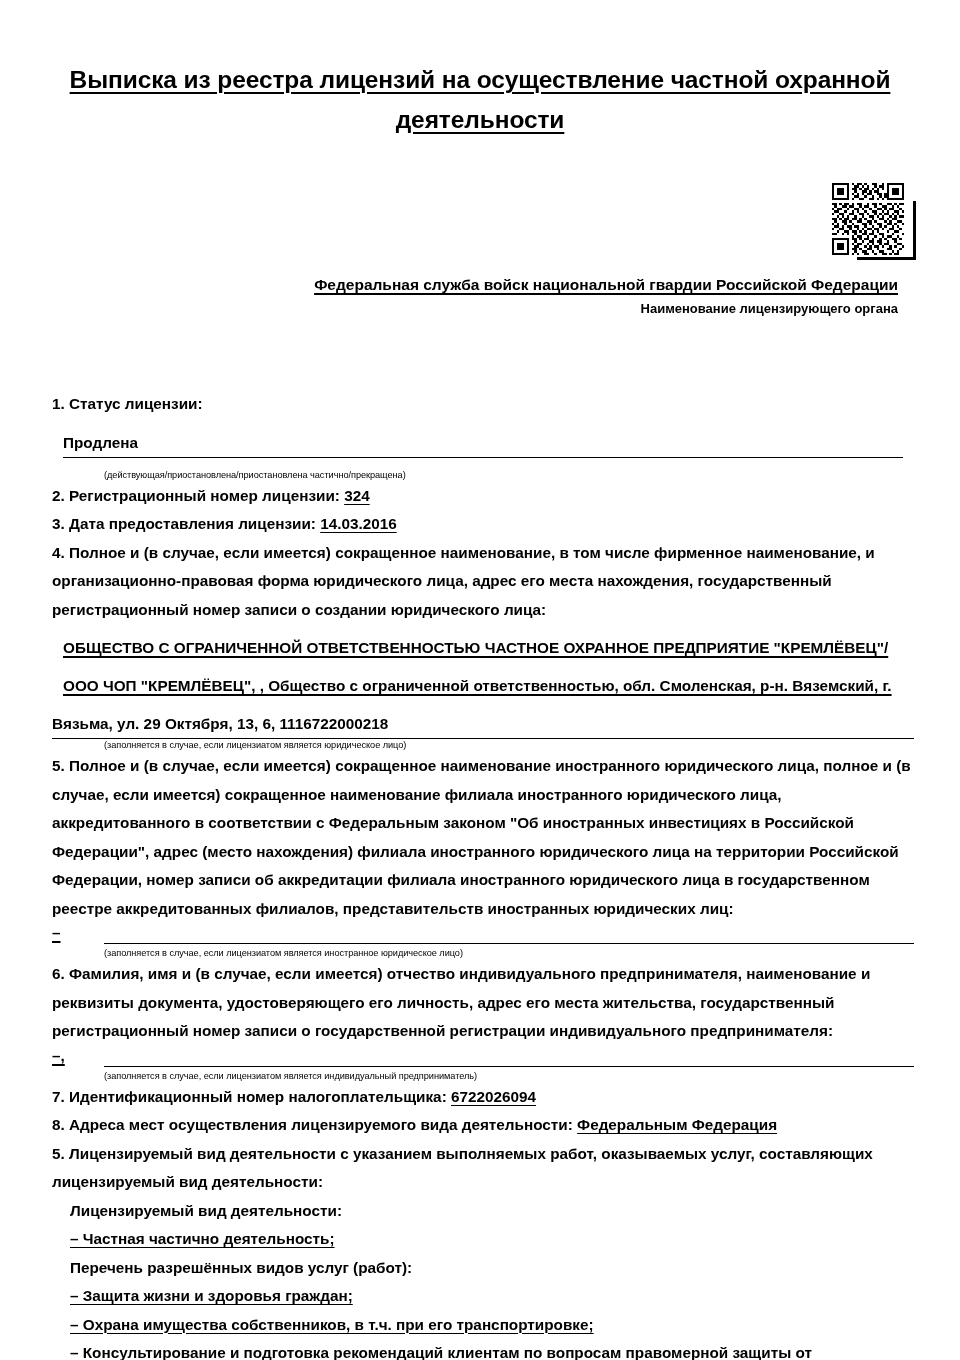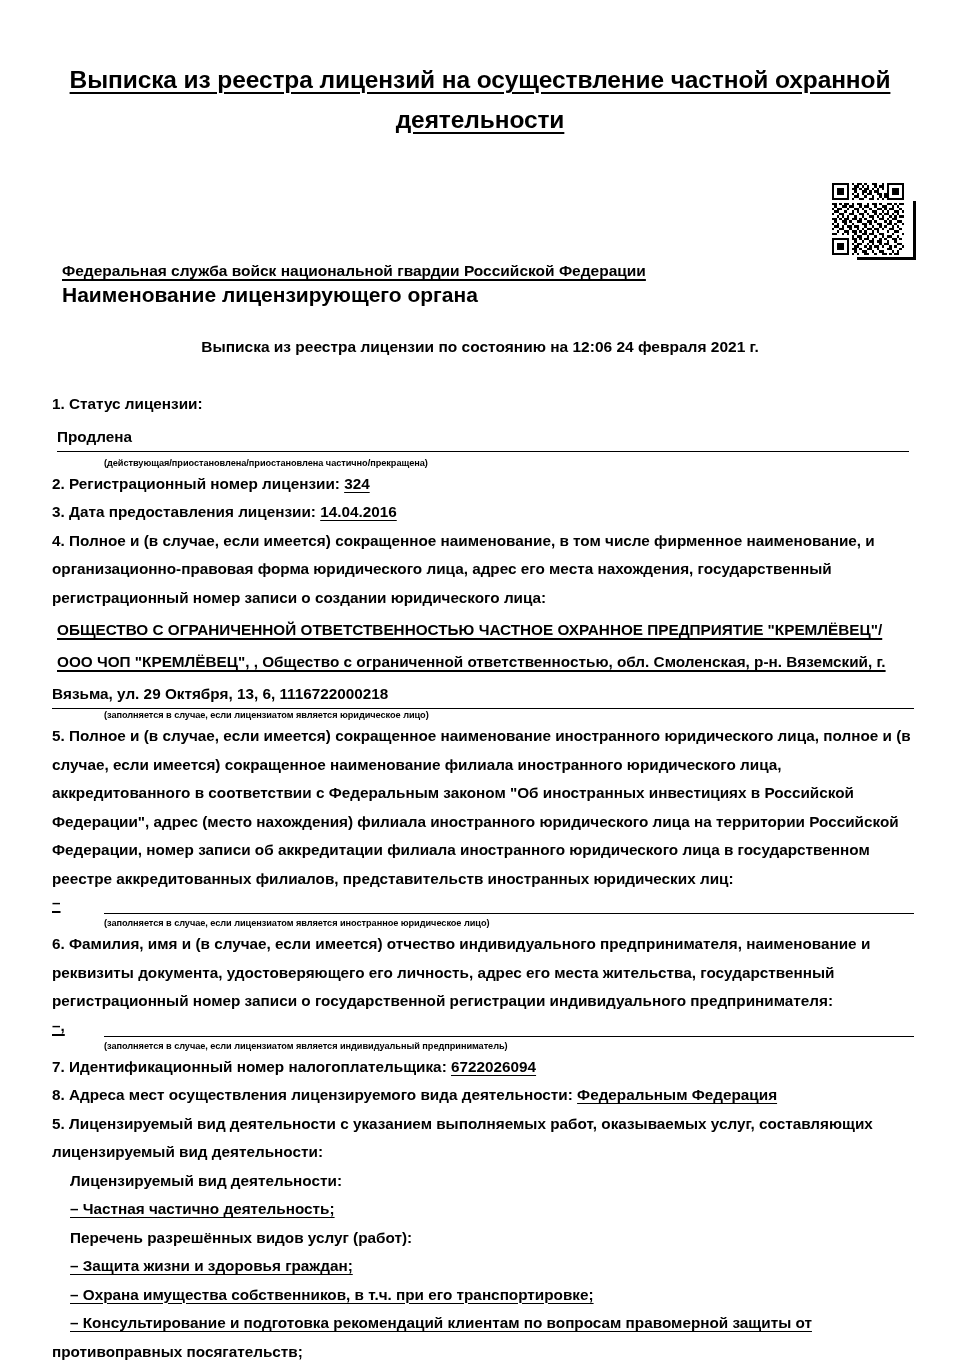--- a/index.html
+++ b/index.html
@@ -61,35 +61,35 @@
     top: 18px;
     width: 56px;
     height: 56px;
     border-right: 3px solid #000;
     border-bottom: 3px solid #000;
   }
 
   
   .org-block {
     position: absolute;
-    top: 260px;
+    top: 274px;
     left: 62px;
     width: 836px;
-    text-align: left;
+    text-align: right;
   }
   .org-name {
     font-size: 15.5px;
     font-weight: bold;
     line-height: 22px;
     text-decoration: underline;
     text-underline-offset: 3px;
     text-decoration-thickness: 1.6px;
   }
   .org-sub {
-    font-size: 21px;
+    font-size: 13px;
     font-weight: bold;
     line-height: 24px;
     margin-top: 1px;
   }
   .extract-line {
     position: absolute;
     top: 338px;
     left: 62px;
     width: 836px;
     text-align: center;
@@ -117,34 +117,34 @@
     margin: 0;
     text-align: left;
   }
   .val-ul {
     text-decoration: underline;
     text-underline-offset: 3px;
     text-decoration-thickness: 1.4px;
   }
   .hint {
     font-size: 9.2px;
-    font-weight: bold;
+    font-weight: normal;
     line-height: 13px;
     margin: 0 0 0 52px;
     letter-spacing: -0.05px;
   }
 
   
   .ruled {
     position: relative;
     font-size: 15.3px;
     font-weight: bold;
     line-height: 26px;
     border-bottom: 1.5px solid #000;
-    margin: 5px;
+    margin: 11px;
     padding-bottom: 1px;
   }
   .ruled-multi {
     border-bottom: none;
   }
   .ruled-multi > span {
     text-decoration: underline;
     text-underline-offset: 3px;
     text-decoration-thickness: 1.5px;
   }
@@ -449,31 +449,30 @@
       </g>
     </svg>
     <div class="qr-bracket"></div>
   </div>
 
   <div class="org-block">
     <div class="org-name">Федеральная служба войск национальной гвардии Российской Федерации</div>
     <div class="org-sub">Наименование лицензирующего органа</div>
   </div>
 
-  <div class="extract-line">Выписка из реестра лицензии по состоянию на 12:06 24 февраля 2021 г.</div>
 
   <div class="body-area">
 
     <p class="sec">1. Статус лицензии:</p>
     <div class="ruled">Продлена</div>
     <p class="hint">(действующая/приостановлена/приостановлена частично/прекращена)</p>
 
     <p class="sec"><span>2. Регистрационный номер лицензии: </span><span class="val-ul">324</span></p>
 
-    <p class="sec"><span>3. Дата предоставления лицензии: </span><span class="val-ul">14.04.2016</span></p>
+    <p class="sec"><span>3. Дата предоставления лицензии: </span><span class="val-ul">14.03.2016</span></p>
 
     <p class="sec-para">4. Полное и (в случае, если имеется) сокращенное наименование, в том числе фирменное наименование, и организационно-правовая форма юридического лица, адрес его места нахождения, государственный регистрационный номер записи о создании юридического лица:</p>
     <div class="ruled ruled-multi"><span>ОБЩЕСТВО С ОГРАНИЧЕННОЙ ОТВЕТСТВЕННОСТЬЮ ЧАСТНОЕ ОХРАННОЕ ПРЕДПРИЯТИЕ "КРЕМЛЁВЕЦ"/</span></div>
     <div class="ruled ruled-multi"><span>ООО ЧОП "КРЕМЛЁВЕЦ", , Общество с ограниченной ответственностью, обл. Смоленская, р-н. Вяземский, г.</span></div>
     <div class="ruled-last">Вязьма, ул. 29 Октября, 13, 6, 1116722000218</div>
     <p class="hint">(заполняется в случае, если лицензиатом является юридическое лицо)</p>
 
     <p class="sec-para">5. Полное и (в случае, если имеется) сокращенное наименование иностранного юридического лица, полное и (в случае, если имеется) сокращенное наименование филиала иностранного юридического лица, аккредитованного в соответствии с Федеральным законом "Об иностранных инвестициях в Российской Федерации", адрес (место нахождения) филиала иностранного юридического лица на территории Российской Федерации, номер записи об аккредитации филиала иностранного юридического лица в государственном реестре аккредитованных филиалов, представительств иностранных юридических лиц:</p>
     <div class="empty-field">
       <span class="dash">–</span>

